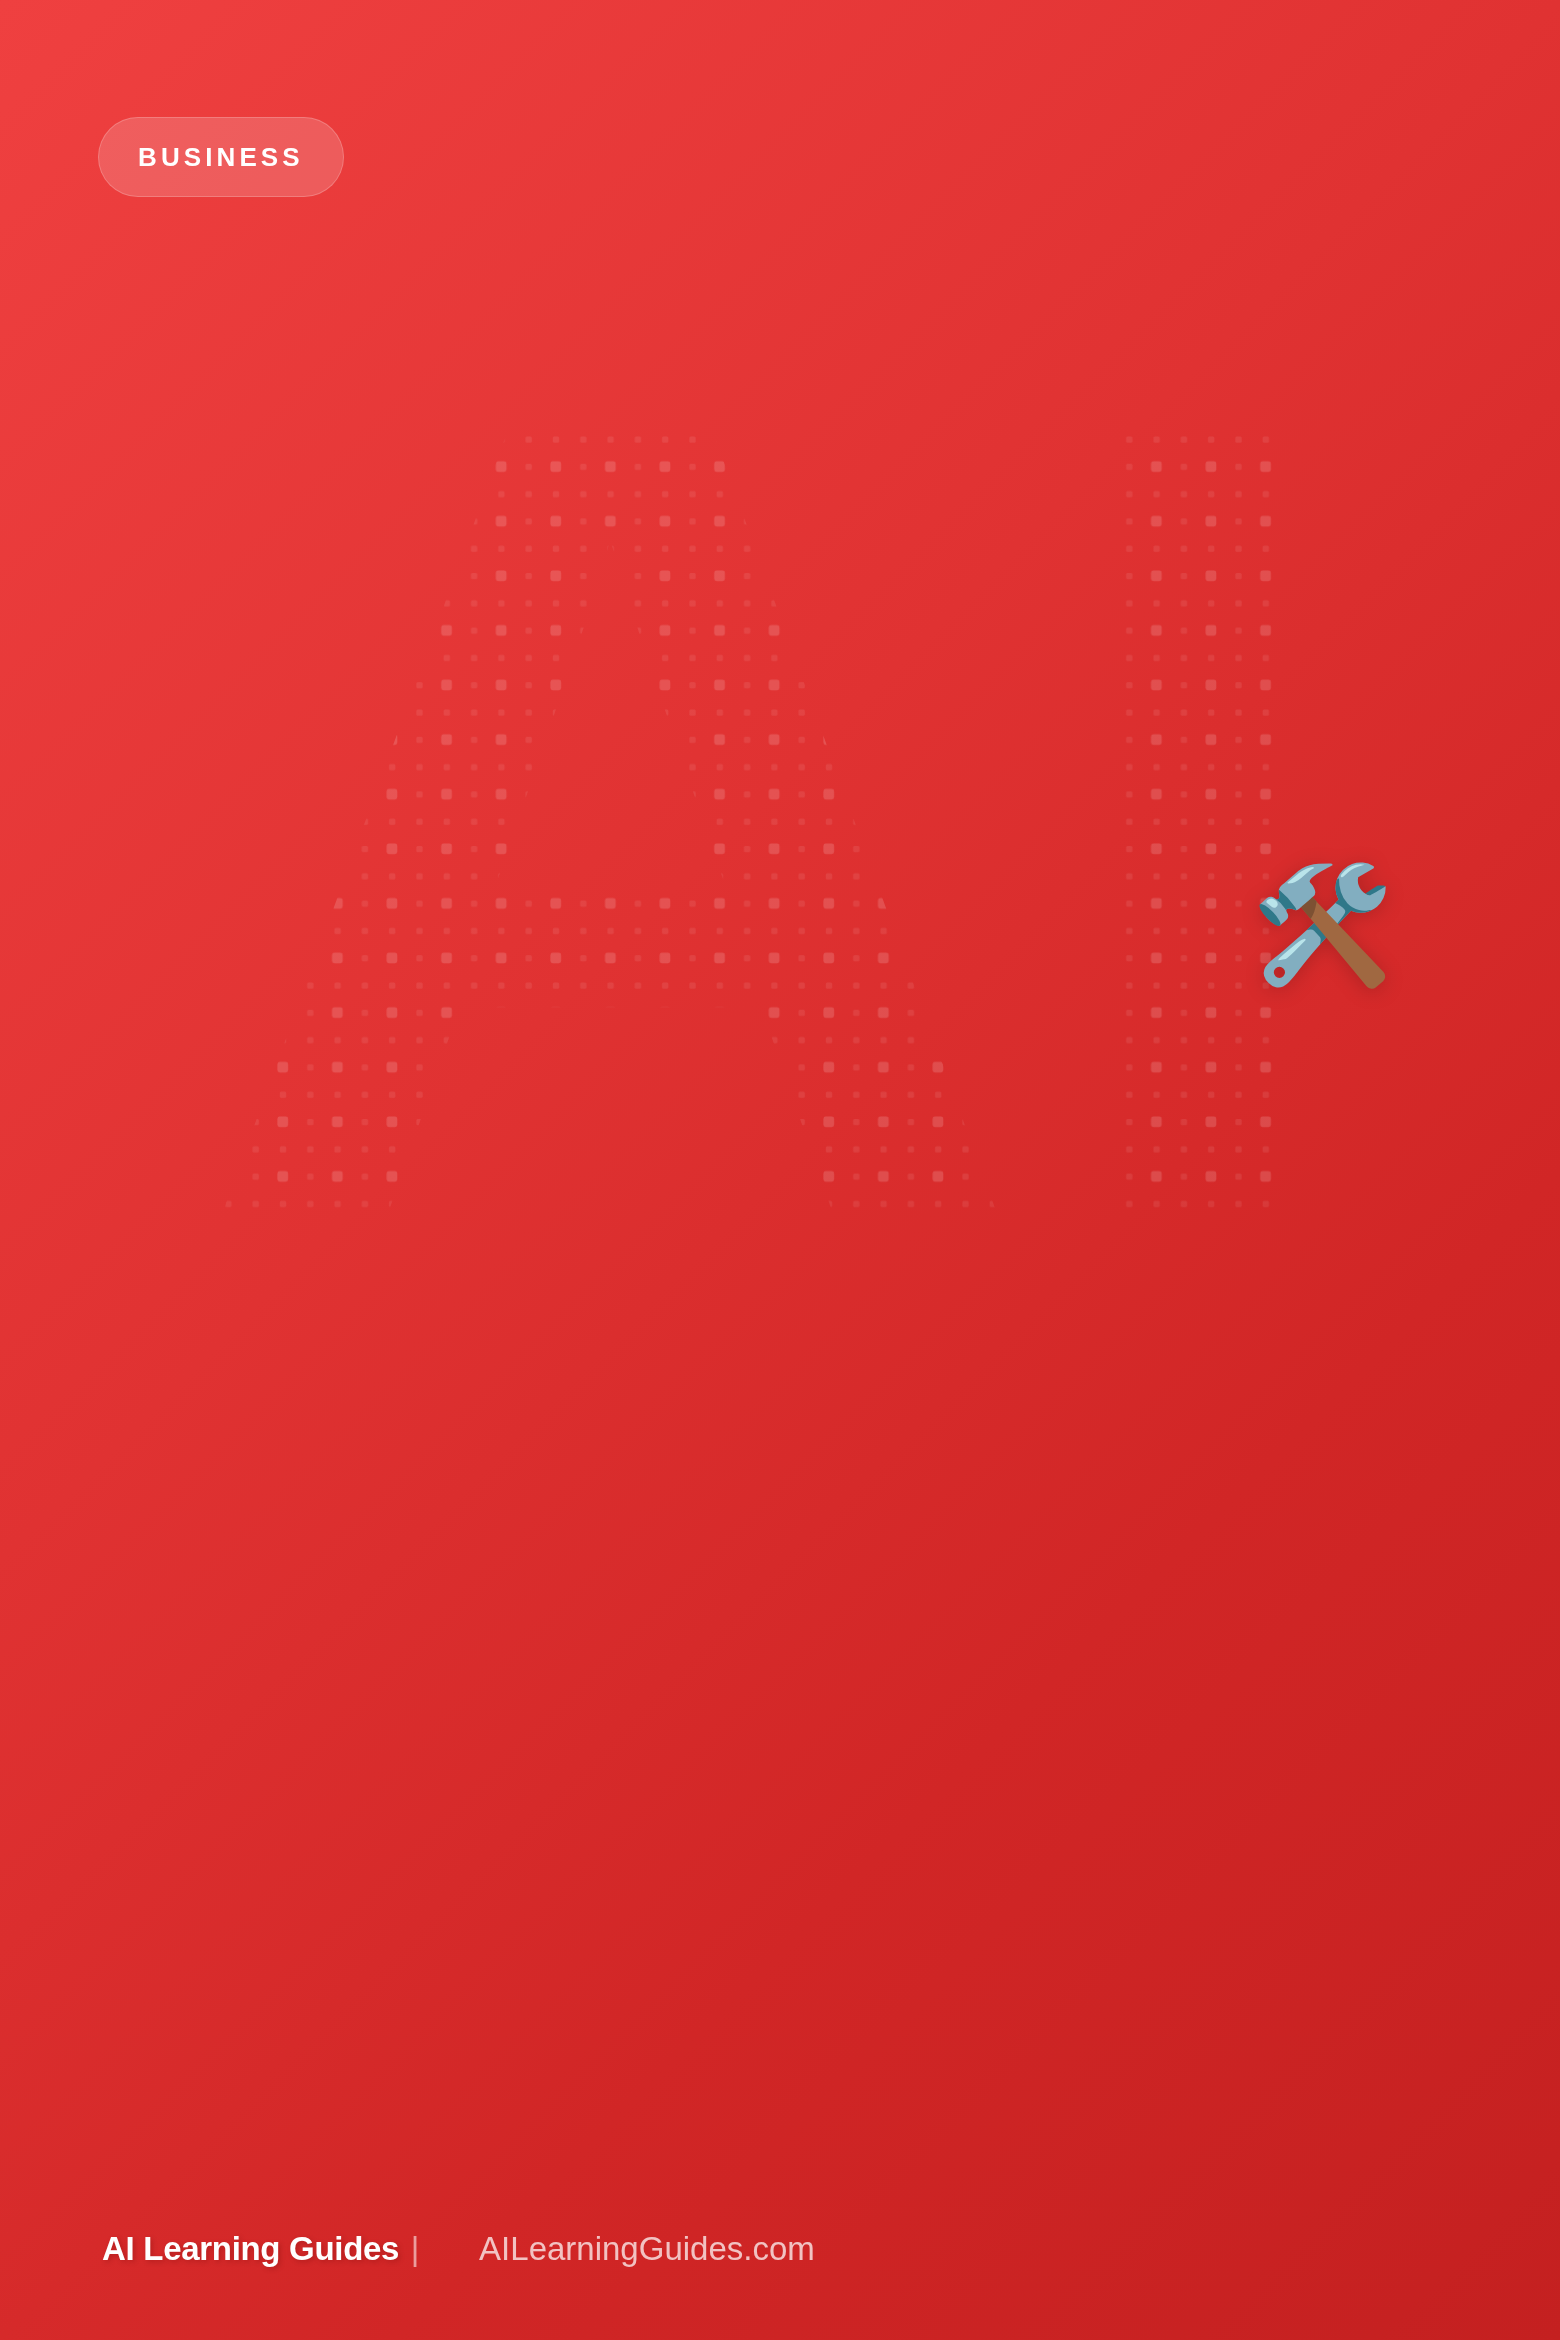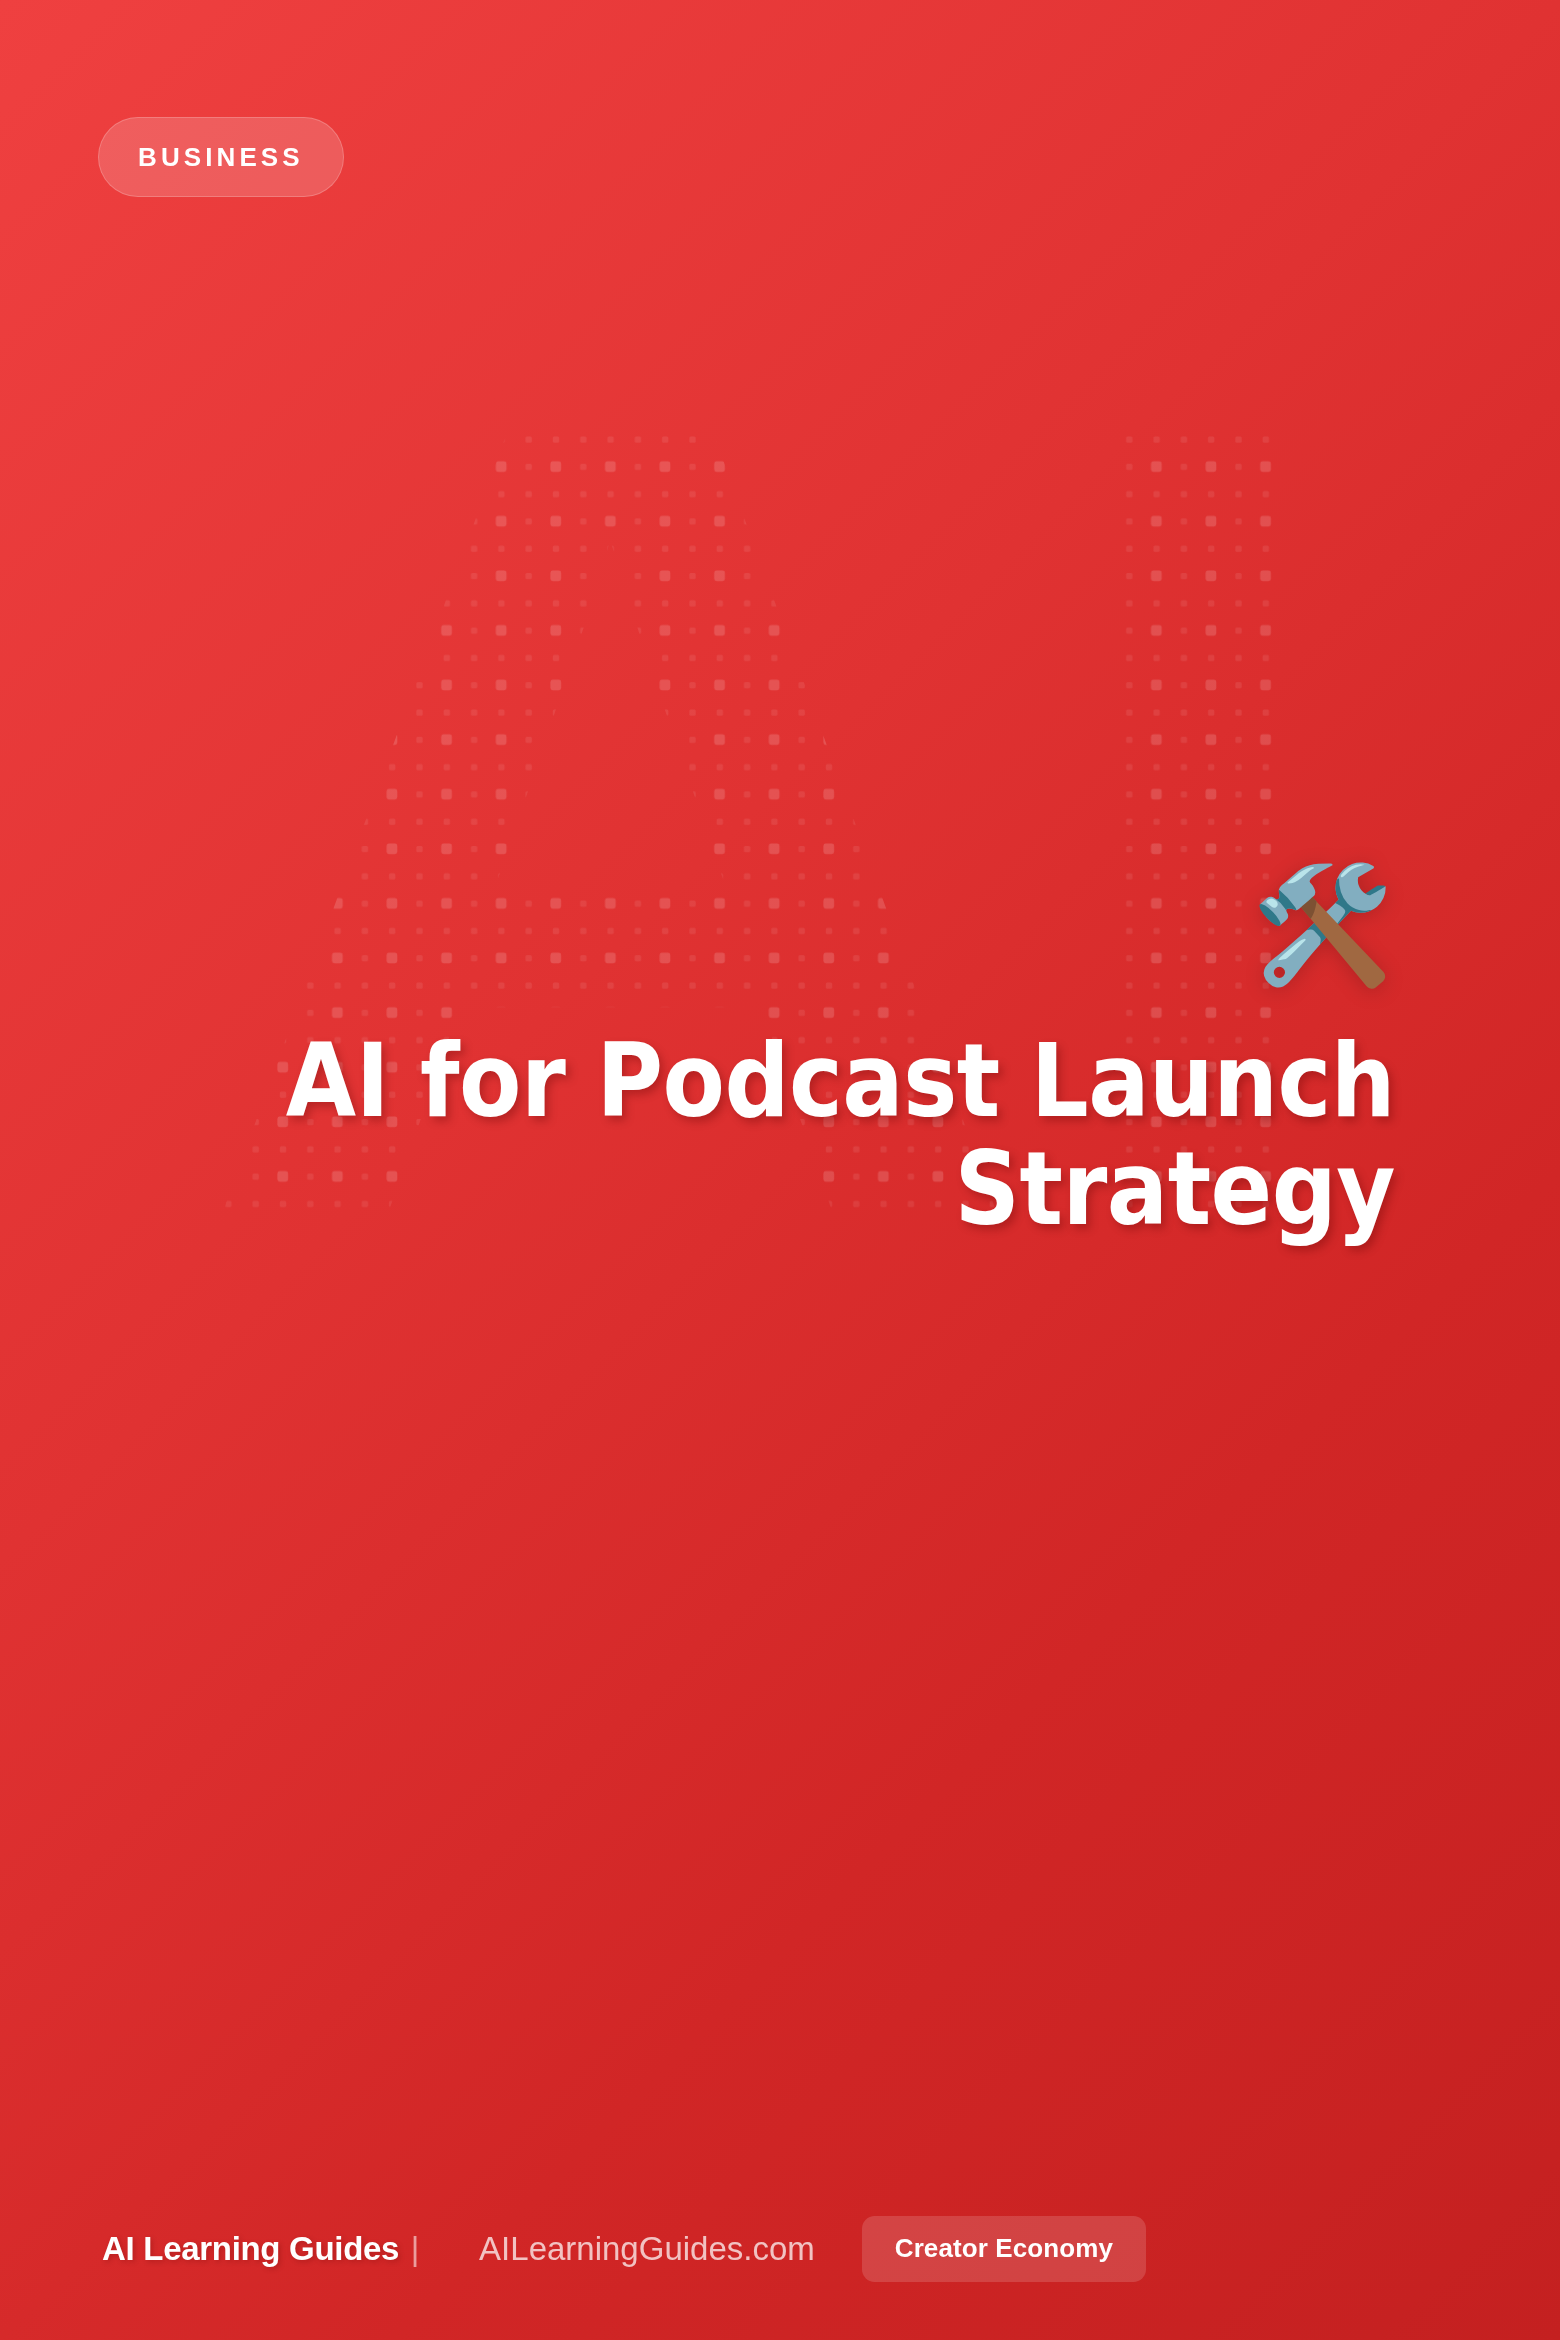--- a/index.html
+++ b/index.html
@@ -174,28 +174,24 @@
     </defs>
     <rect x="0" y="0" width="1600" height="1120" fill="url(#dotgrid)" mask="url(#aimask2)"></rect>
   </svg>
 
   <div id="category-badge">
     <span class="label">BUSINESS</span>
   </div>
 
   <div id="hero">
     <span id="hero-icon">🛠️</span>
-    <h1 id="hero-title">AI for Podcast Launch Strategy</h1>
   </div>
 
   <div id="footer">
     <div id="brand">
       <span class="brand-name">AI Learning Guides</span>
       <span class="brand-sep">|</span>
       <span class="brand-site">AILearningGuides.com</span>
     </div>
-    <div id="topic-badge">
-      <span class="label">Creator Economy</span>
-    </div>
   </div>
 
 </div>
 
 
 </body></html>

